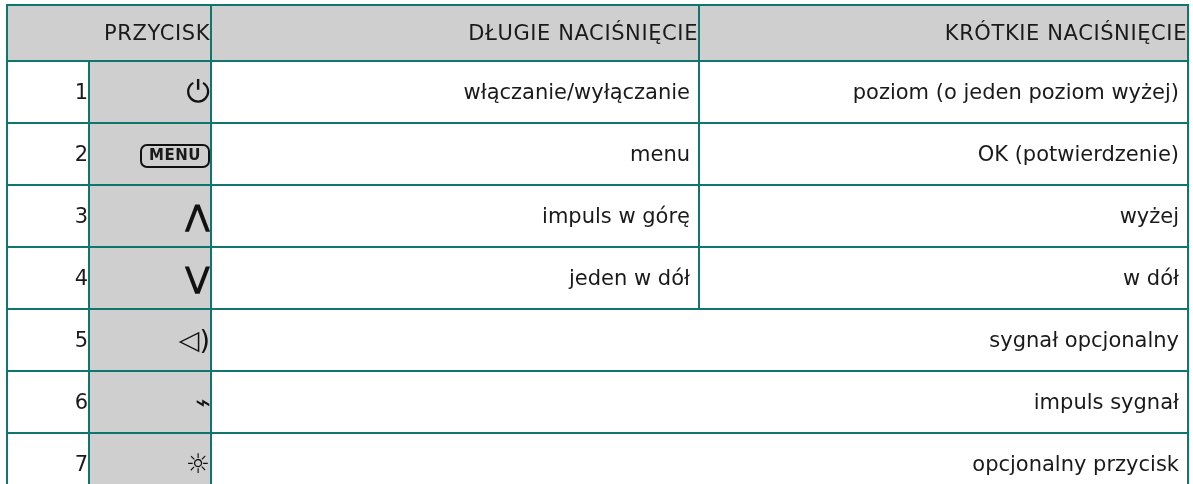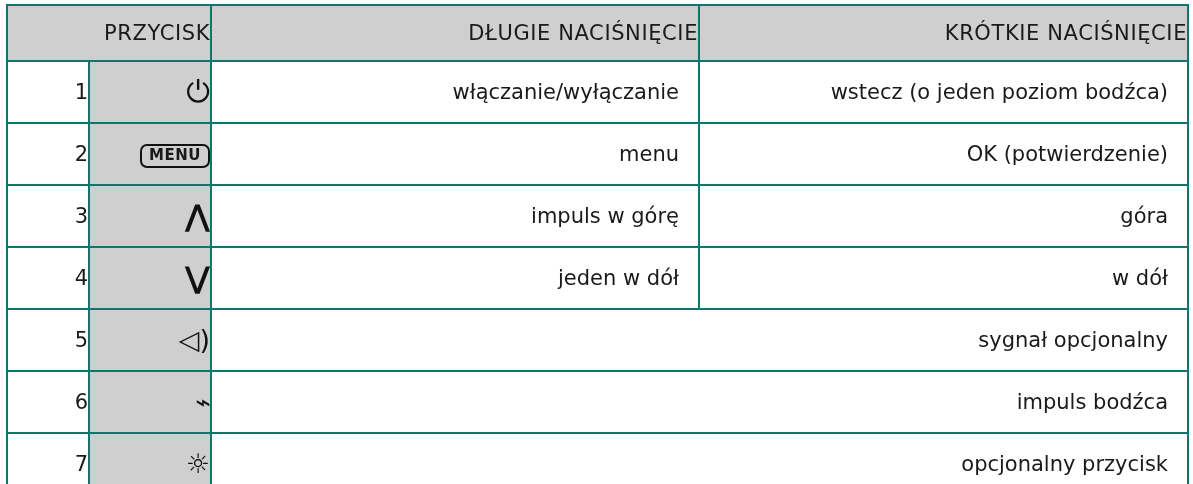--- a/index.html
+++ b/index.html
@@ -78,21 +78,21 @@
   .icon-up, .icon-down {
     font-size: 30px;
     font-weight: 700;
   }
   .icon-speaker { font-size: 27px; }
   .icon-pulse { font-size: 26px; letter-spacing: -1px; }
   .icon-sun { font-size: 27px; }
 
   .cell-text {
     display: block;
-    padding: 0 19px;
+    padding: 0 8px;
     font-size: 21px;
   }
   .merged {
     font-size: 21px;
   }
 </style>
 </head>
 <body>
 
 <div class="table-wrap">
@@ -112,21 +112,21 @@
 
       <tr class="body-row">
         <td class="num">1</td>
         <td class="icon">
           <span class="icon-glyph icon-power">⏻</span>
         </td>
         <td>
           <span class="cell-text">włączanie/wyłączanie</span>
         </td>
         <td>
-          <span class="cell-text">wstecz (o jeden poziom bodźca)</span>
+          <span class="cell-text">poziom (o jeden poziom wyżej)</span>
         </td>
       </tr>
 
       <tr class="body-row">
         <td class="num">2</td>
         <td class="icon">
           <span class="icon-menu">MENU</span>
         </td>
         <td>
           <span class="cell-text">menu</span>
@@ -138,21 +138,21 @@
 
       <tr class="body-row">
         <td class="num">3</td>
         <td class="icon">
           <span class="icon-glyph icon-up">⋀</span>
         </td>
         <td>
           <span class="cell-text">impuls w górę</span>
         </td>
         <td>
-          <span class="cell-text">góra</span>
+          <span class="cell-text">wyżej</span>
         </td>
       </tr>
 
       <tr class="body-row">
         <td class="num">4</td>
         <td class="icon">
           <span class="icon-glyph icon-down">⋁</span>
         </td>
         <td>
           <span class="cell-text">jeden w dół</span>
@@ -171,21 +171,21 @@
           <span class="cell-text">sygnał opcjonalny</span>
         </td>
       </tr>
 
       <tr class="body-row">
         <td class="num">6</td>
         <td class="icon">
           <span class="icon-glyph icon-pulse">⌁</span>
         </td>
         <td class="merged" colspan="2">
-          <span class="cell-text">impuls bodźca</span>
+          <span class="cell-text">impuls sygnał</span>
         </td>
       </tr>
 
       <tr class="body-row">
         <td class="num">7</td>
         <td class="icon">
           <span class="icon-glyph icon-sun">☼</span>
         </td>
         <td class="merged" colspan="2">
           <span class="cell-text">opcjonalny przycisk</span>

